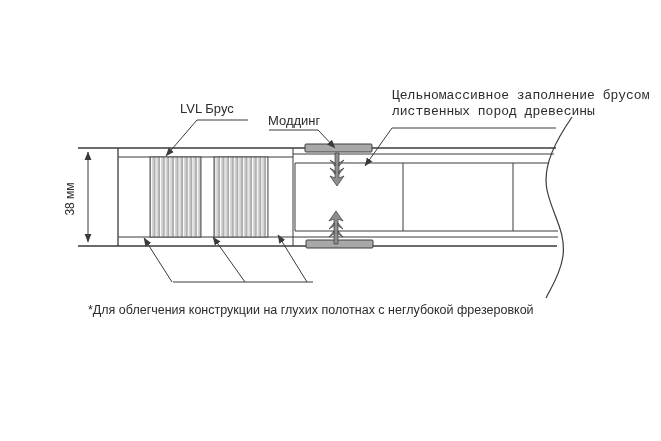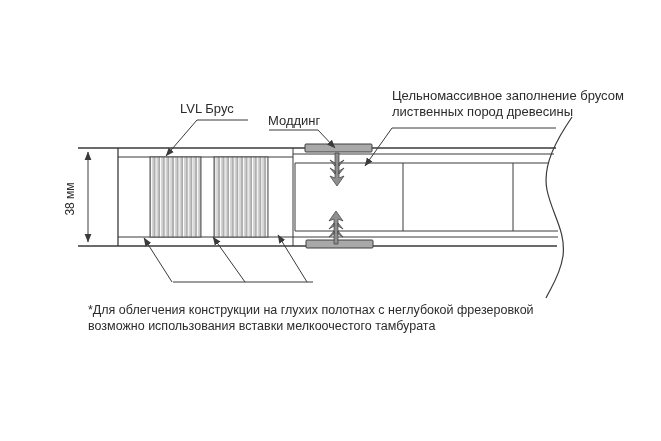--- a/index.html
+++ b/index.html
@@ -118,24 +118,23 @@
       <line x1="307" y1="282" x2="278" y2="235" marker-end="url(#arr)"></line>
     </g>
   </svg>
 
   <div class="dim-label">38 мм</div>
 
   <div class="lbl" style="left:180px;top:101px;">LVL Брус</div>
 
   <div class="lbl" style="left:268px;top:113px;">Моддинг</div>
 
-  <div class="lbl" style="left:392px;top:88px;">
+  <div class="lbl" style="left:392px;top:88px;font-family:Liberation Mono, monospace;">
     <div>Цельномассивное заполнение брусом</div>
     <div>лиственных пород древесины</div>
   </div>
 
 
   <div class="footnote">
     <div>*Для облегчения конструкции на глухих полотнах с неглубокой фрезеровкой</div>
-    <div>возможно использования вставки мелкоочестого тамбурата</div>
   </div>
 
 </div>
 
 </body></html>

